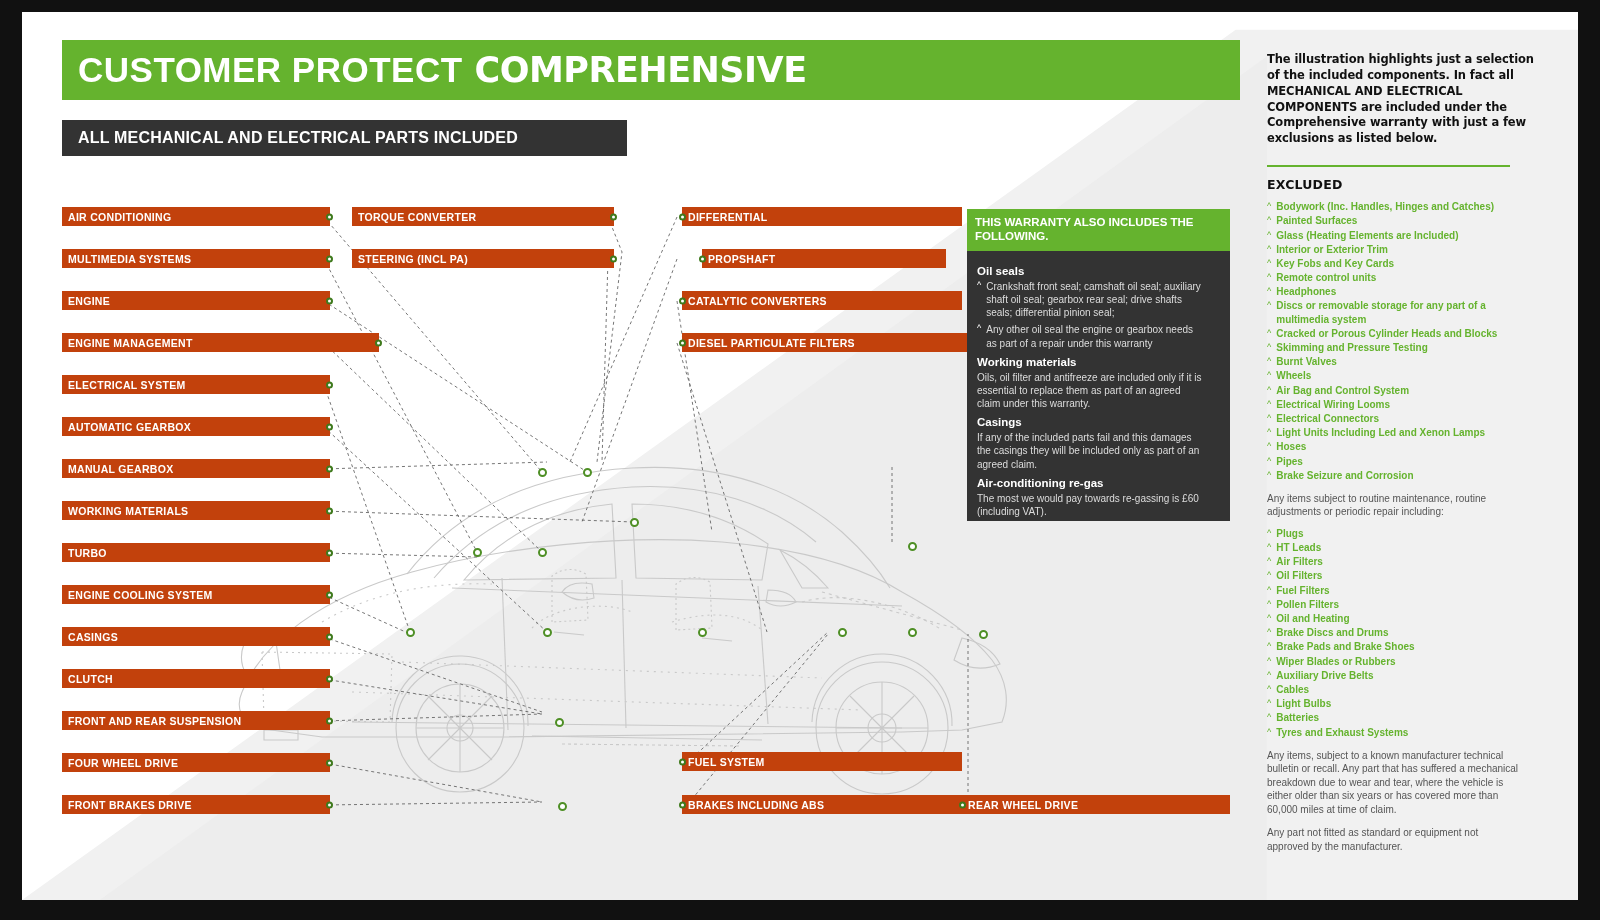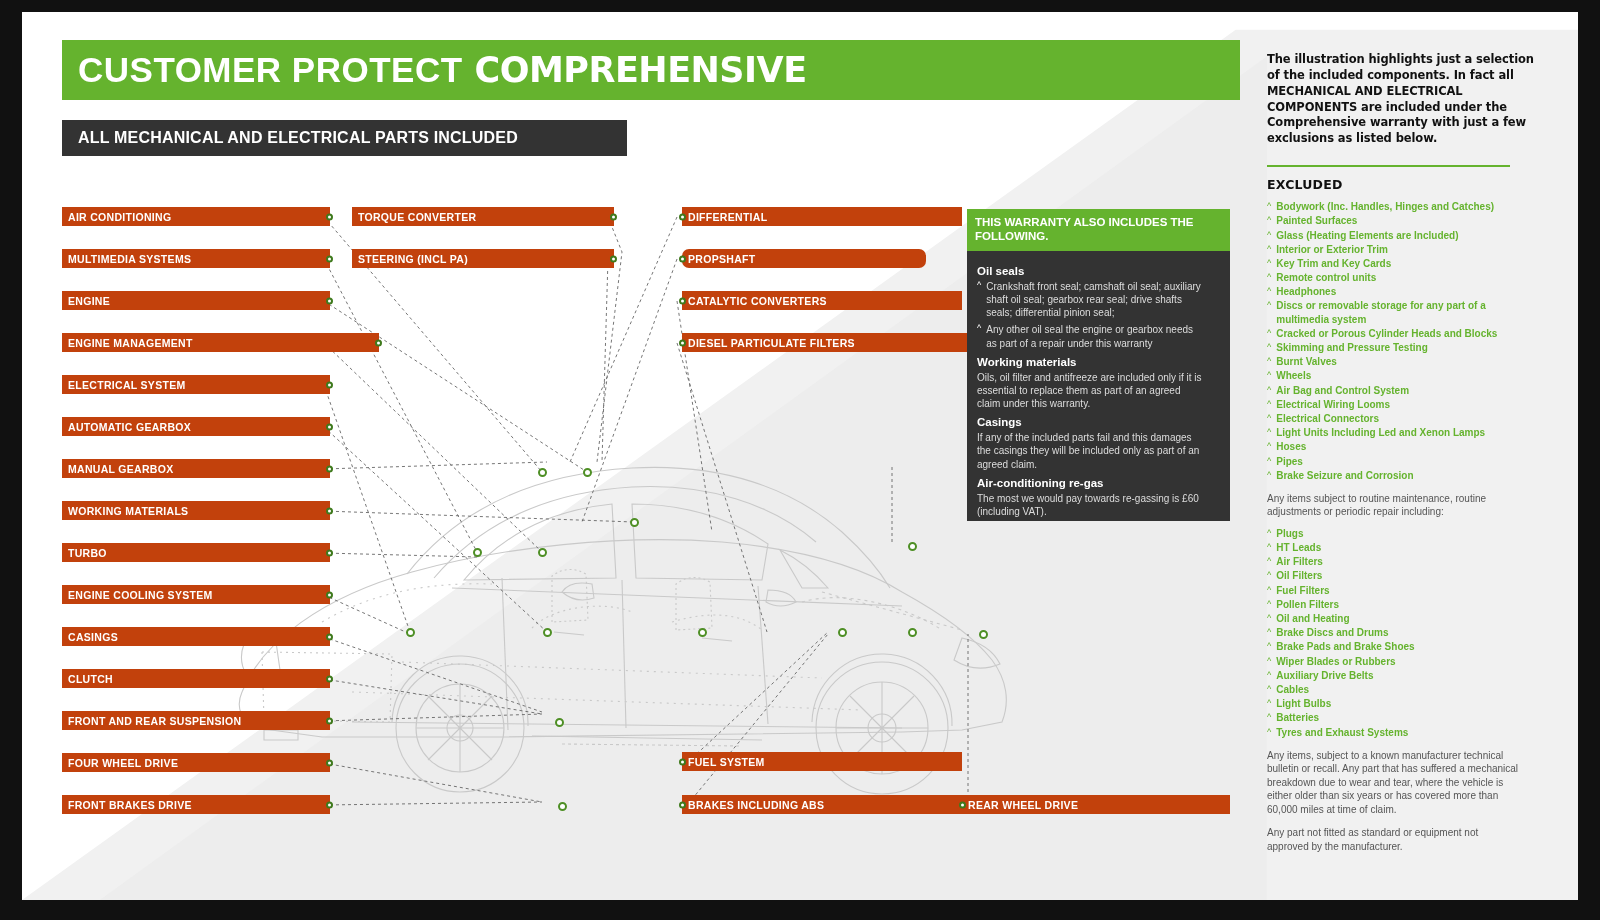--- a/index.html
+++ b/index.html
@@ -417,21 +417,21 @@
       </div>
       <div class="label-bar" style="left:330px; top:237px; width:262px;">
         <span>STEERING (INCL PA)</span>
         <i class="dot"></i>
       </div>
 
       <div class="label-bar" style="left:660px; top:195px; width:280px;">
         <span>DIFFERENTIAL</span>
         <i class="dot" style="left:-3px; right:auto;"></i>
       </div>
-      <div class="label-bar" style="left:660px; top:237px; width:244px;border-radius:7px;">
+      <div class="label-bar" style="left:680px; top:237px; width:244px;">
         <span>PROPSHAFT</span>
         <i class="dot" style="left:-3px; right:auto;"></i>
       </div>
       <div class="label-bar" style="left:660px; top:279px; width:280px;">
         <span>CATALYTIC CONVERTERS</span>
         <i class="dot" style="left:-3px; right:auto;"></i>
       </div>
       <div class="label-bar" style="left:660px; top:321px; width:302px;">
         <span>DIESEL PARTICULATE FILTERS</span>
         <i class="dot" style="left:-3px; right:auto;"></i>
@@ -505,21 +505,21 @@
         <div class="ex-item">
             <span class="chev">^</span>
             <span class="txt">Glass (Heating Elements are Included)</span>
           </div>
         <div class="ex-item">
             <span class="chev">^</span>
             <span class="txt">Interior or Exterior Trim</span>
           </div>
         <div class="ex-item">
             <span class="chev">^</span>
-            <span class="txt">Key Trim and Key Cards</span>
+            <span class="txt">Key Fobs and Key Cards</span>
           </div>
         <div class="ex-item">
             <span class="chev">^</span>
             <span class="txt">Remote control units</span>
           </div>
         <div class="ex-item">
             <span class="chev">^</span>
             <span class="txt">Headphones</span>
           </div>
         <div class="ex-item">

